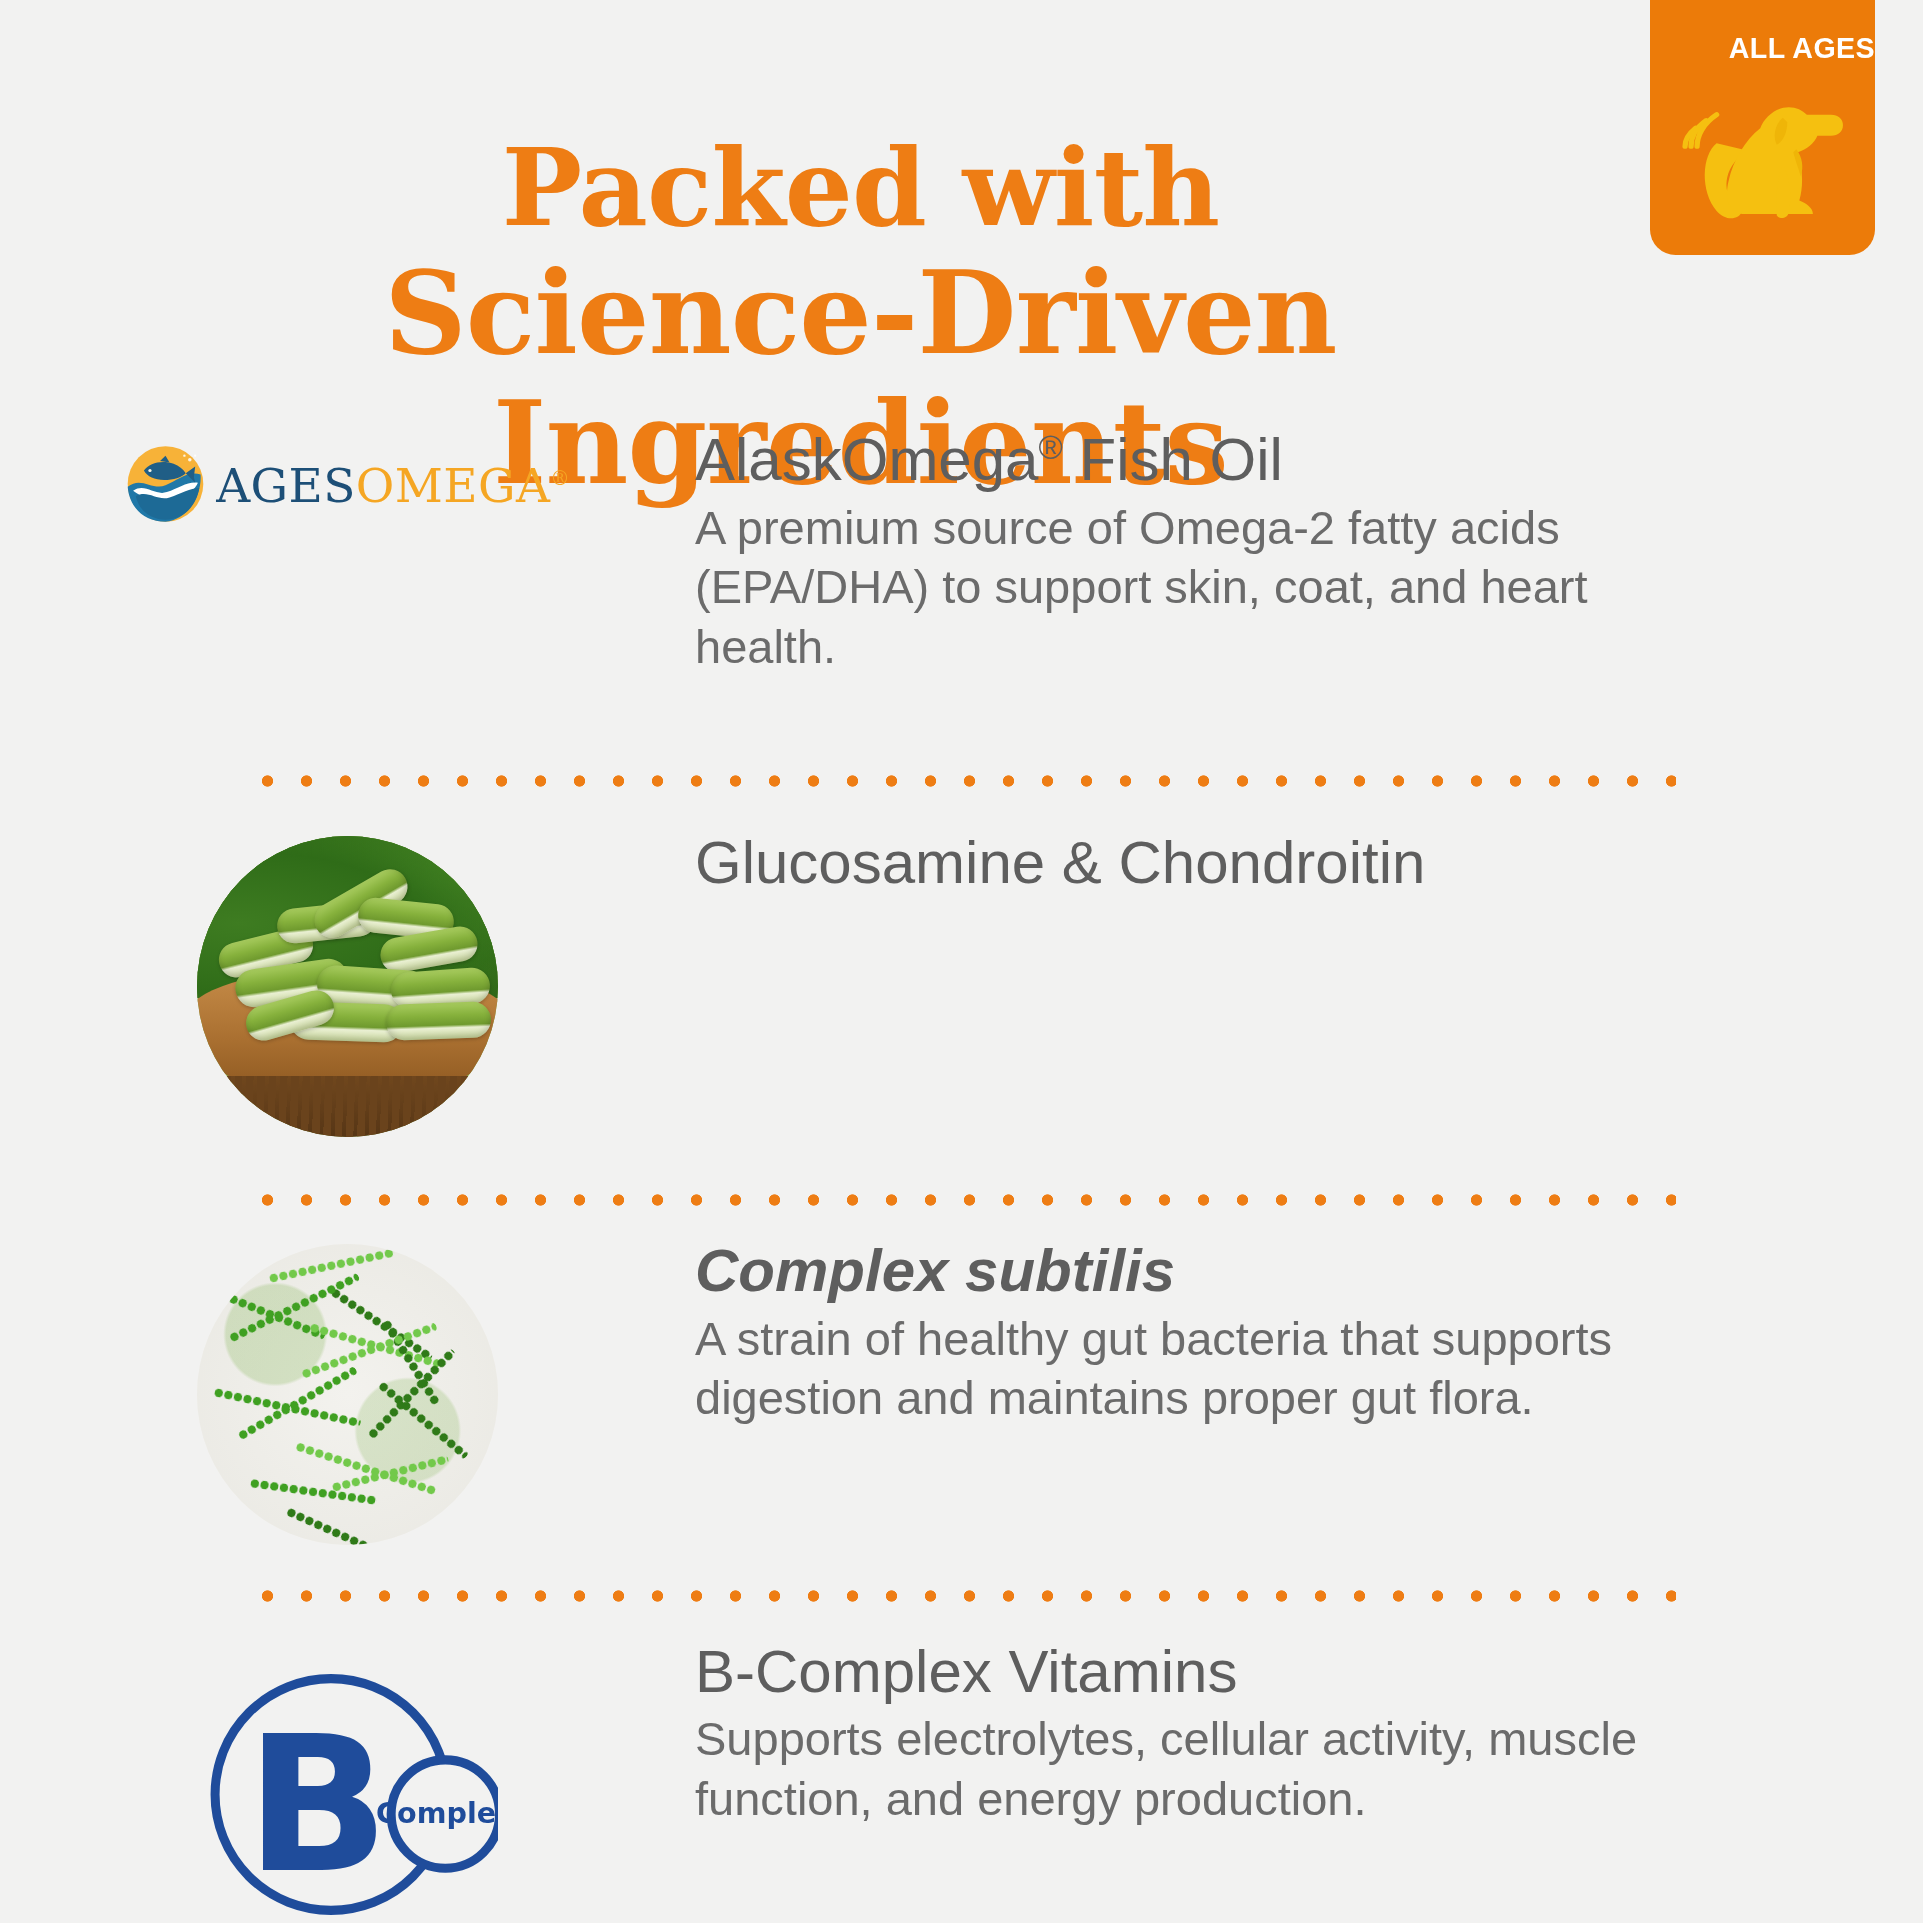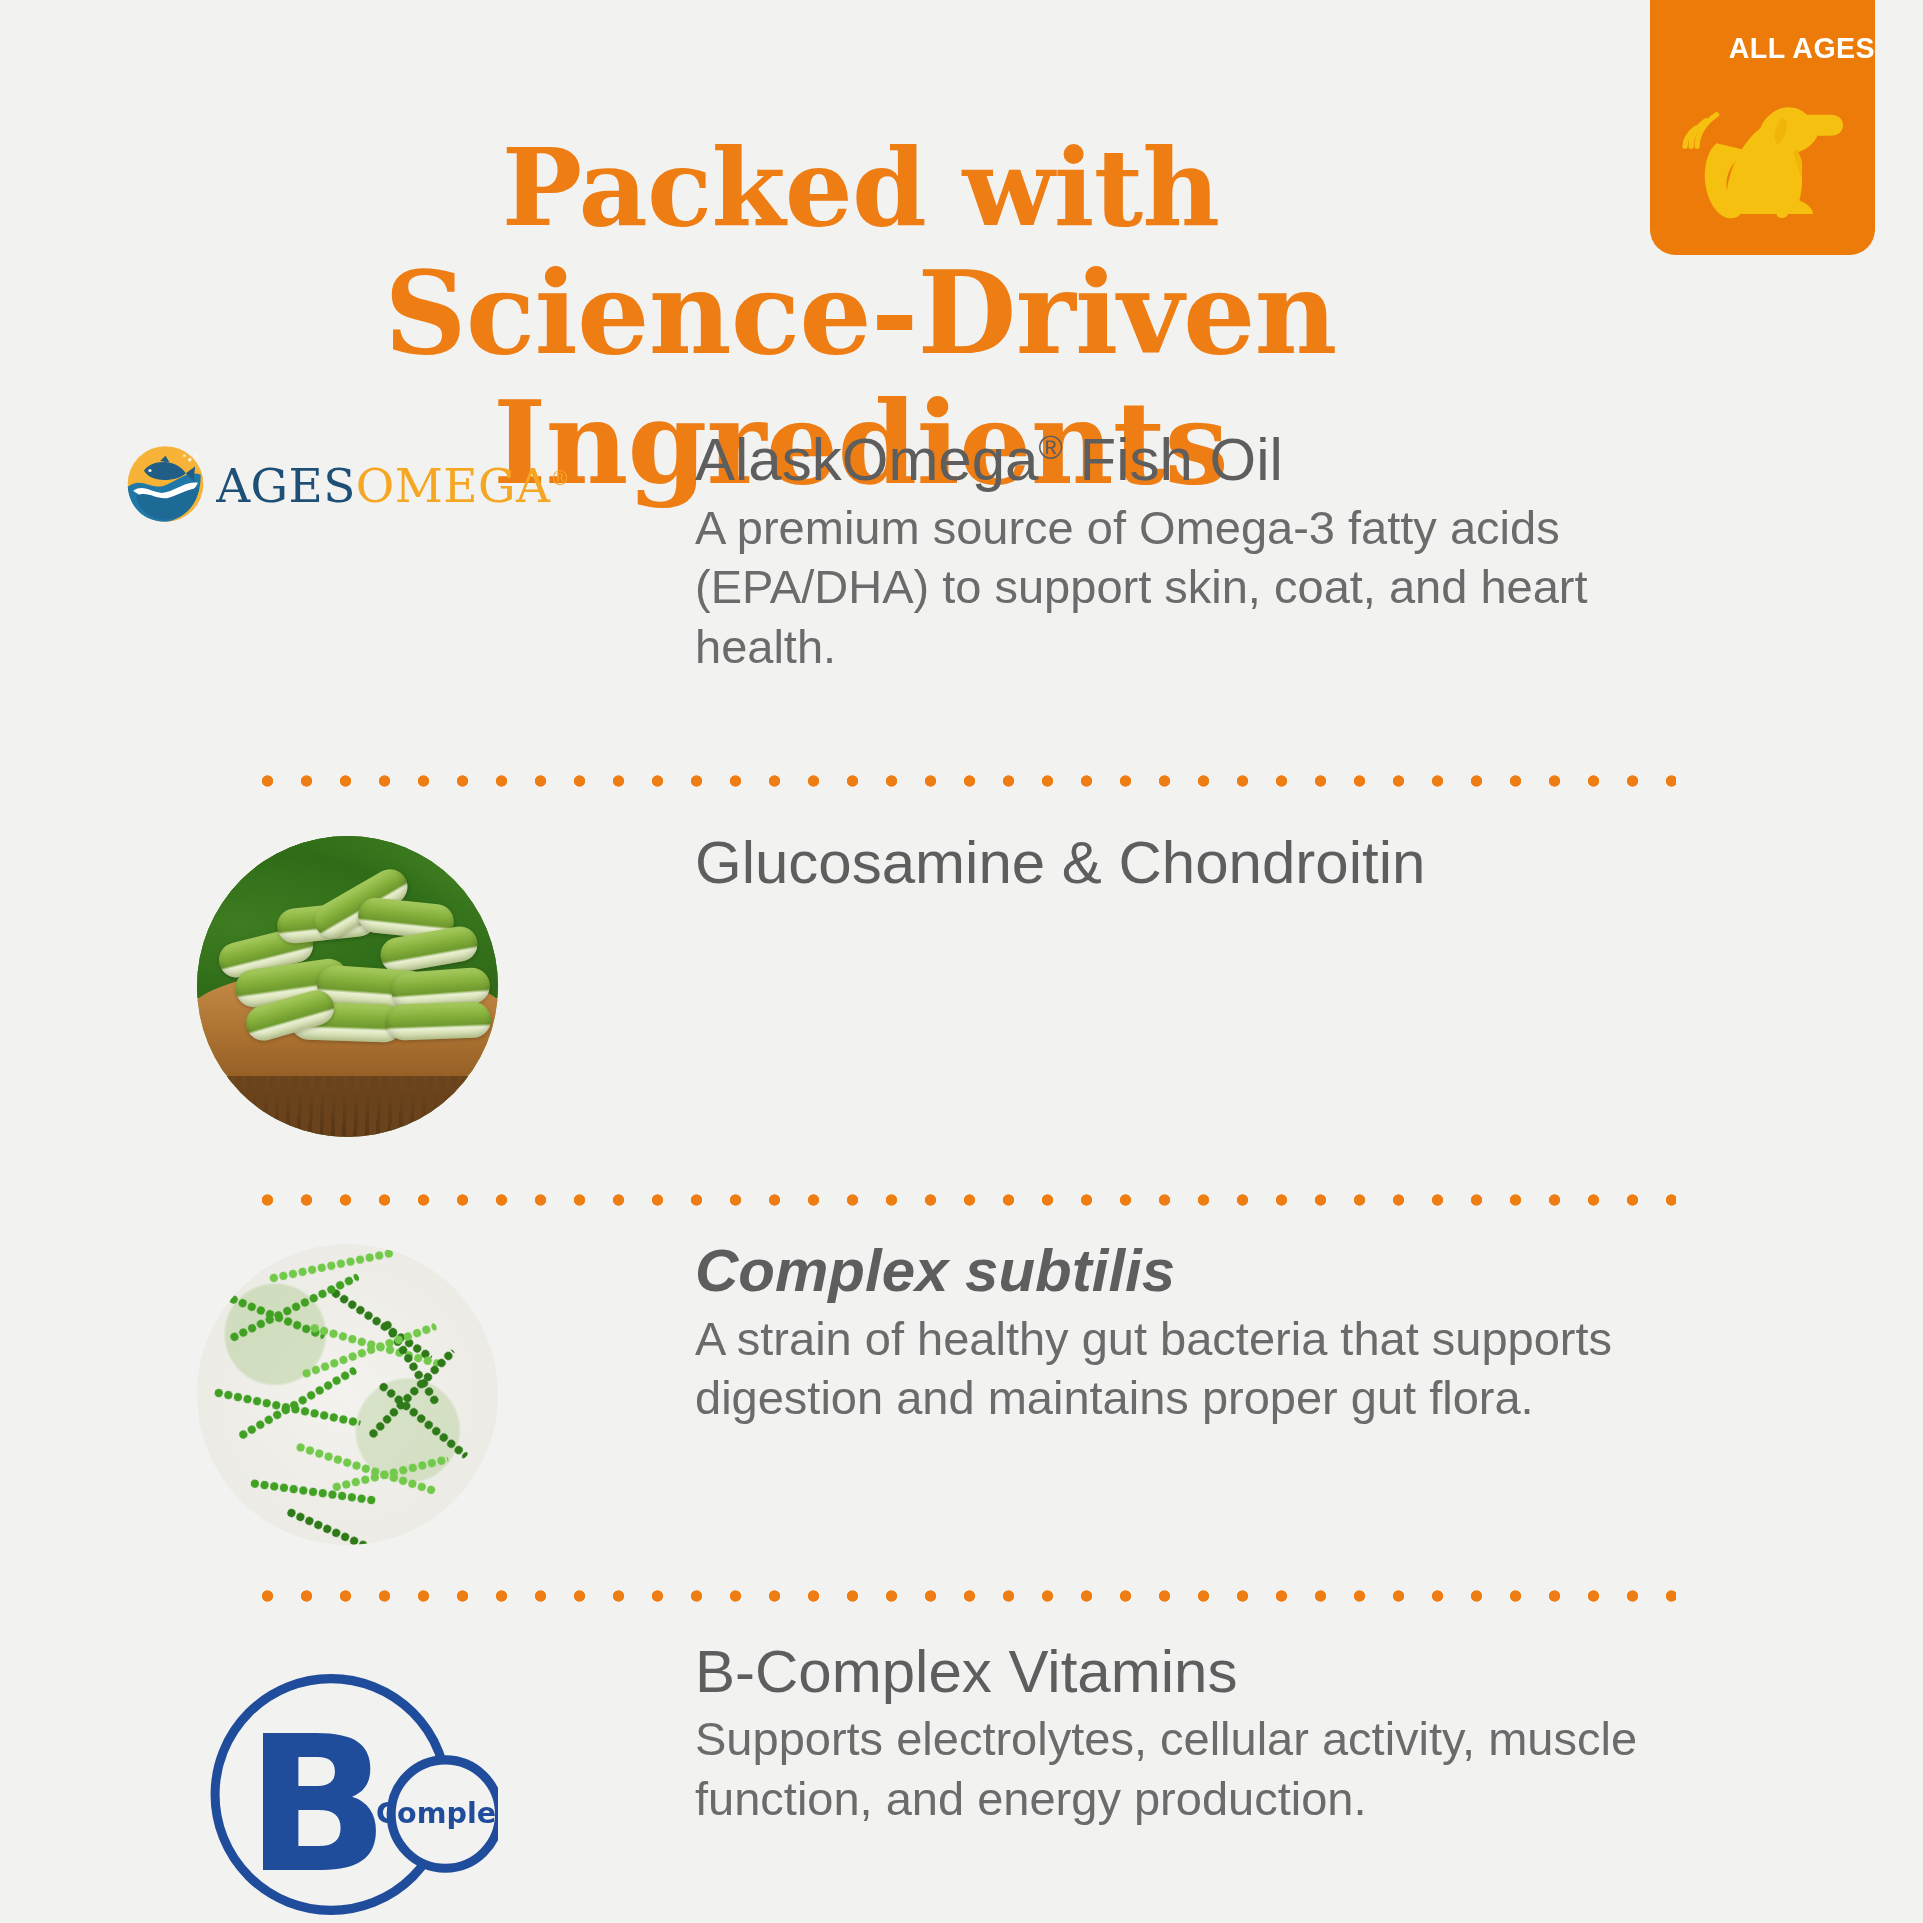--- a/index.html
+++ b/index.html
@@ -272,21 +272,21 @@
               </g>
             </svg>
           </span>
           <span id="alaskomega-wordmark">
             <span class="wm-alask">AGES</span><span class="wm-omega">OMEGA</span><span class="wm-reg">®</span>
           </span>
         </div>
       </div>
       <div class="text-col">
         <h2 class="ing-title"><span>AlaskOmega</span><span class="sup">®</span><span> Fish Oil</span></h2>
-        <p class="ing-desc">A premium source of Omega-3 fatty acids (EPA/DHA) to support skin, coat, and heart health.</p>
+        <p class="ing-desc">A premium source of Omega-2 fatty acids (EPA/DHA) to support skin, coat, and heart health.</p>
       </div>
     </div>
 
     <div class="divider" style="margin-top:24px;"></div>
 
     <div class="ingredient-row" style="min-height:331px; padding-top:44px;">
       <div class="visual-col">
         <div class="photo-circle capsule-scene">
           <div class="leafbg"></div>
           <div class="woodbowl"></div>

